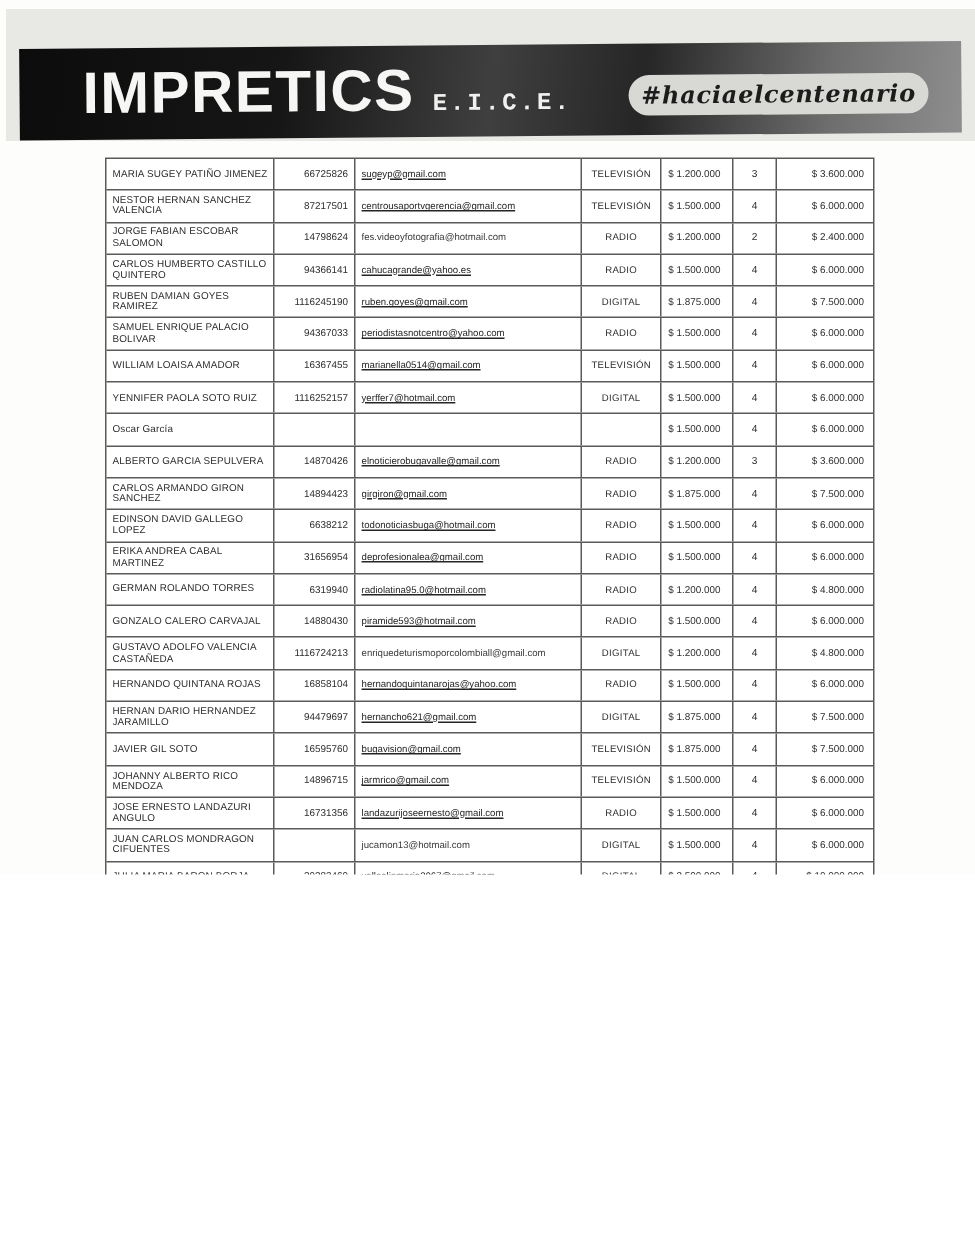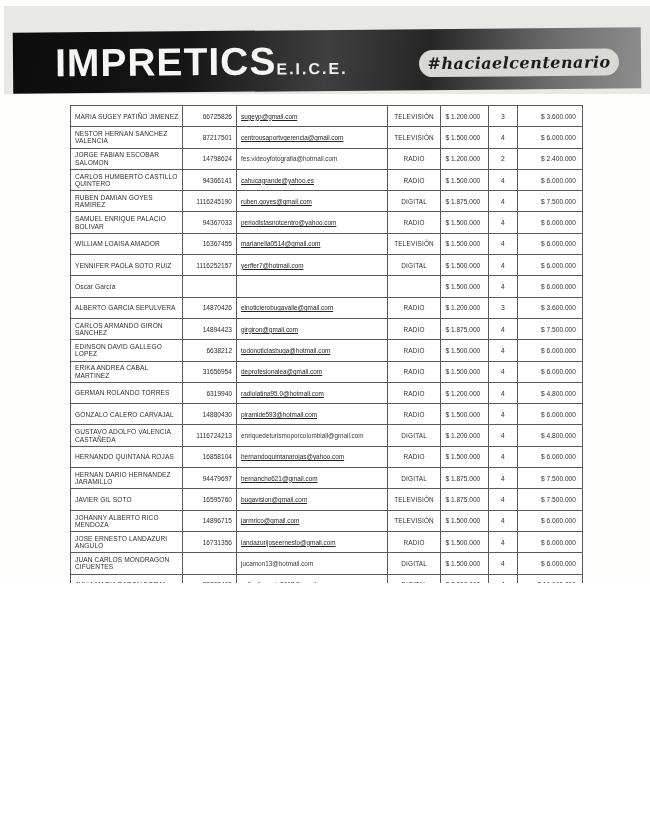--- a/index.html
+++ b/index.html
@@ -11,21 +11,21 @@
 
   
   .header-band {
     position:absolute; left:13px; right:9px; top:30px; height:61px;
     background:linear-gradient(97deg,#0c0c0c 0%,#161616 28%,#3f3f3f 50%,#262626 66%,#6e6e6e 86%,#8e8e8e 100%);
     transform:rotate(-0.5deg);
     display:flex; align-items:center;
   }
   .brand-wrap { display:flex; align-items:baseline; margin-left:42px; }
   .brand-main { color:#f6f6f4; font-weight:bold; font-size:39px; letter-spacing:1px; line-height:1; }
-  .brand-suffix { color:#f0f0ee; font-weight:bold; font-size:16px; letter-spacing:2px; margin-left:0; }
+  .brand-suffix { color:#f0f0ee; font-weight:bold; font-size:16px; letter-spacing:2px; margin-left:12px;font-family:Liberation Mono, monospace; }
   .hash-pill {
     position:absolute; right:22px; top:21px; width:200px; height:27px;
     background:#d8d8d4; border-radius:14px;
     display:flex; align-items:center; justify-content:center;
   }
   .hash-text { font-family:"DejaVu Serif", serif; font-style:italic; font-weight:bold; font-size:16px; color:#1c1c1c; letter-spacing:0.5px; }
 
   
   .table { position:absolute; left:70px; top:105px; width:513px; border:1px solid #5a5a5a; background:#fff; }
   .tr { display:grid; grid-template-columns:22% 10.5% 29.5% 10.5% 9.3% 5.7% 12.5%; height:21.3px; border-bottom:1px solid #5a5a5a; }

